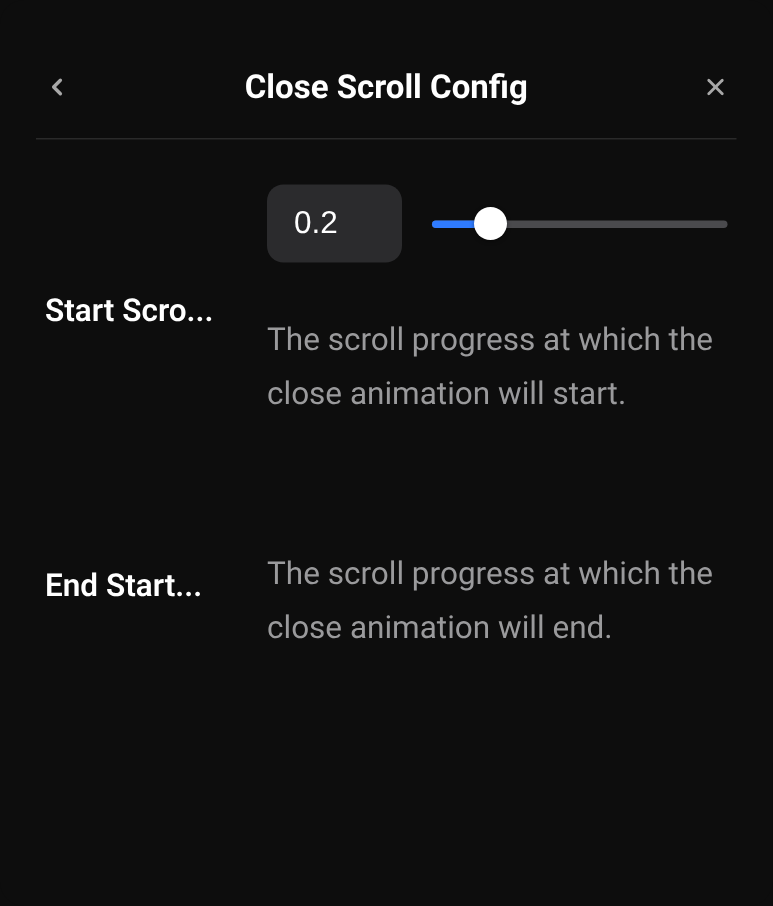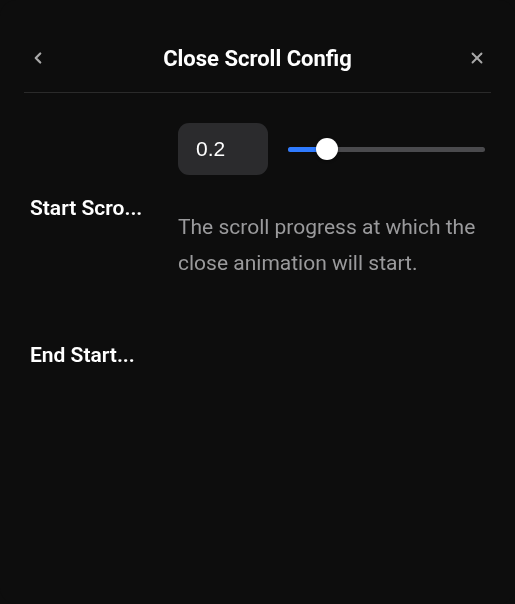--- a/index.html
+++ b/index.html
@@ -175,17 +175,18 @@
         </div>
         <div class="description">The scroll progress at which the close animation will start.</div>
       </div>
     </div>
 
     <div class="row">
       <div class="label-col">
         <div class="field-label">End Start...</div>
       </div>
       <div class="control-col">
+        <div class="description">The scroll progress at which the close animation will end.</div>
       </div>
     </div>
 
   </div>
 </div>
 
 </body></html>

